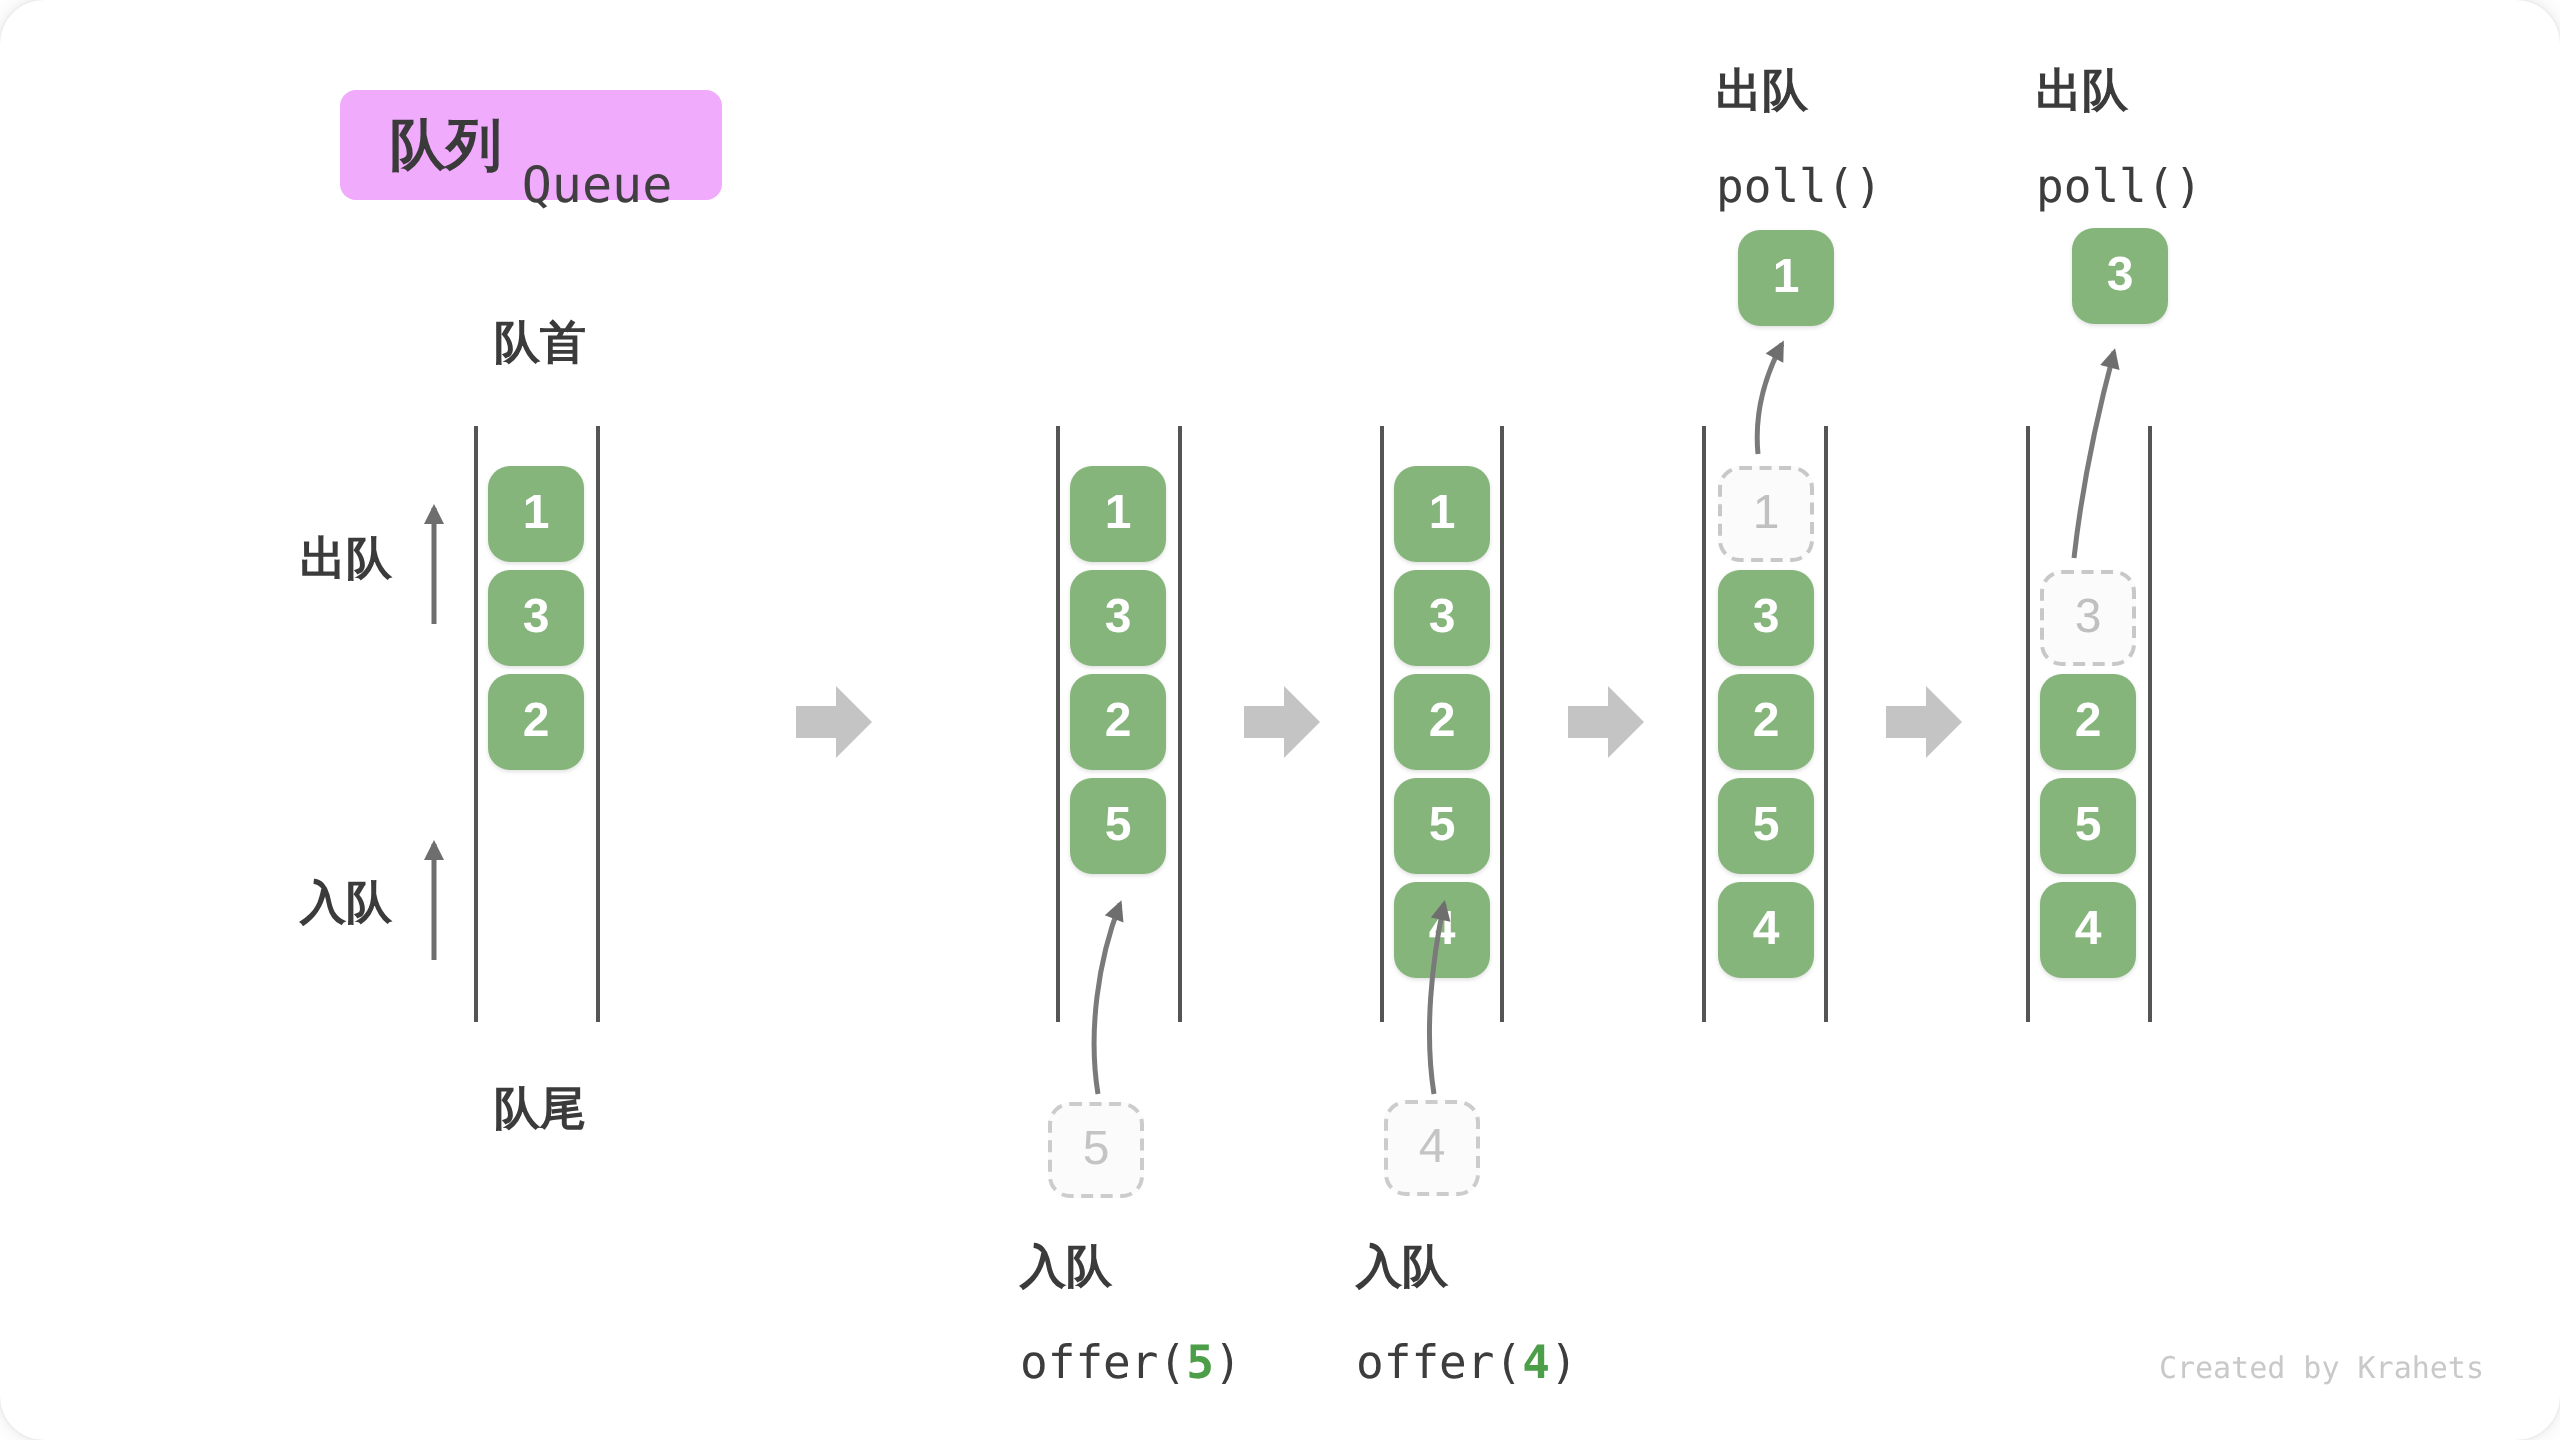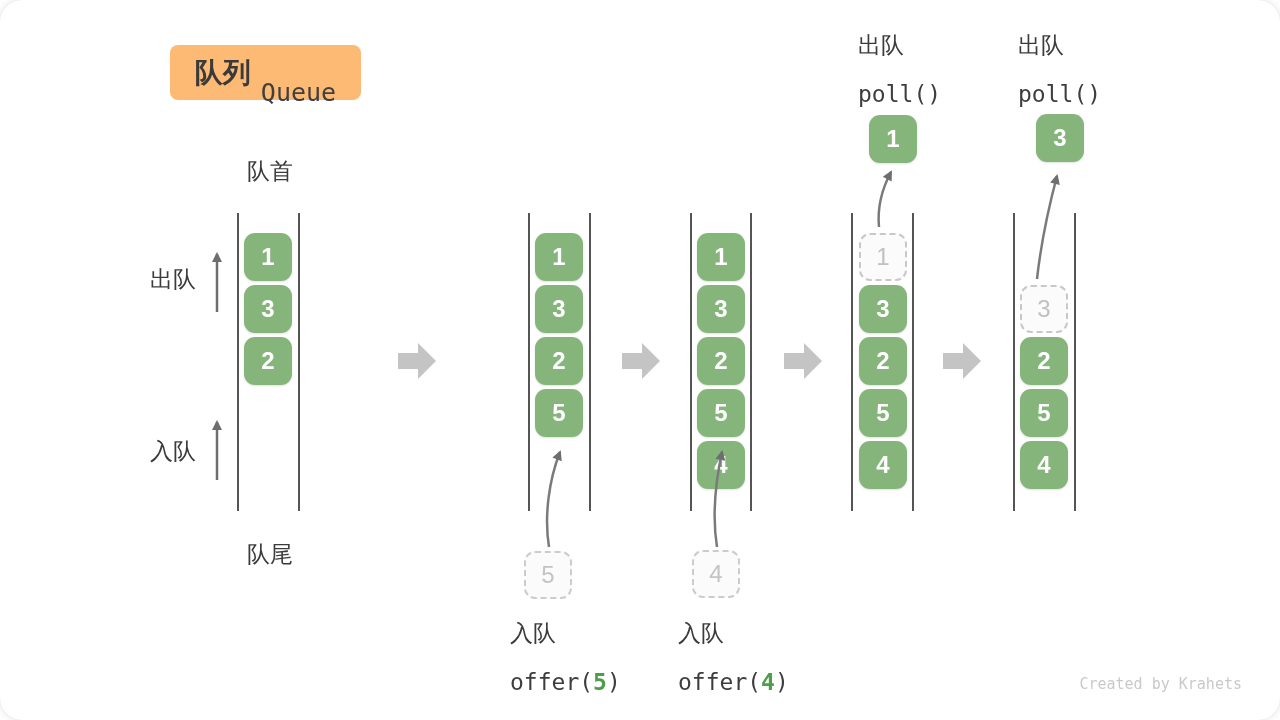--- a/index.html
+++ b/index.html
@@ -15,33 +15,33 @@
     background: #ffffff;
     border-radius: 22px;
     box-shadow: 0 0 10px rgba(0,0,0,0.10), 0 0 2px rgba(0,0,0,0.08);
     overflow: hidden;
   }
   .abs { position: absolute; }
 
   .title-box {
     left: 170px; top: 45px;
     width: 191px; height: 55px;
-    background: #fdba74;
+    background: #f0abfc;
     border-radius: 8px;
     display: flex;
     align-items: center;
     justify-content: center;
     gap: 10px;
   }
   .title-zh { font-size: 28px; font-weight: 700; color: #3a3a3a; }
   .title-en { font-size: 25px; color: #3f3f3f; font-family: "DejaVu Sans Mono", "Liberation Mono", monospace; margin-top: 40px; }
 
   .cn-label {
     font-size: 23px;
-    font-weight: 400;
+    font-weight: 700;
     color: #3b3b3b;
     white-space: nowrap;
   }
   .code {
     font-size: 23px;
     color: #3d3d3d;
     font-family: "DejaVu Sans Mono", "Liberation Mono", monospace;
     white-space: nowrap;
   }
   .code .arg { color: #4d9e49; font-weight: 700; }

